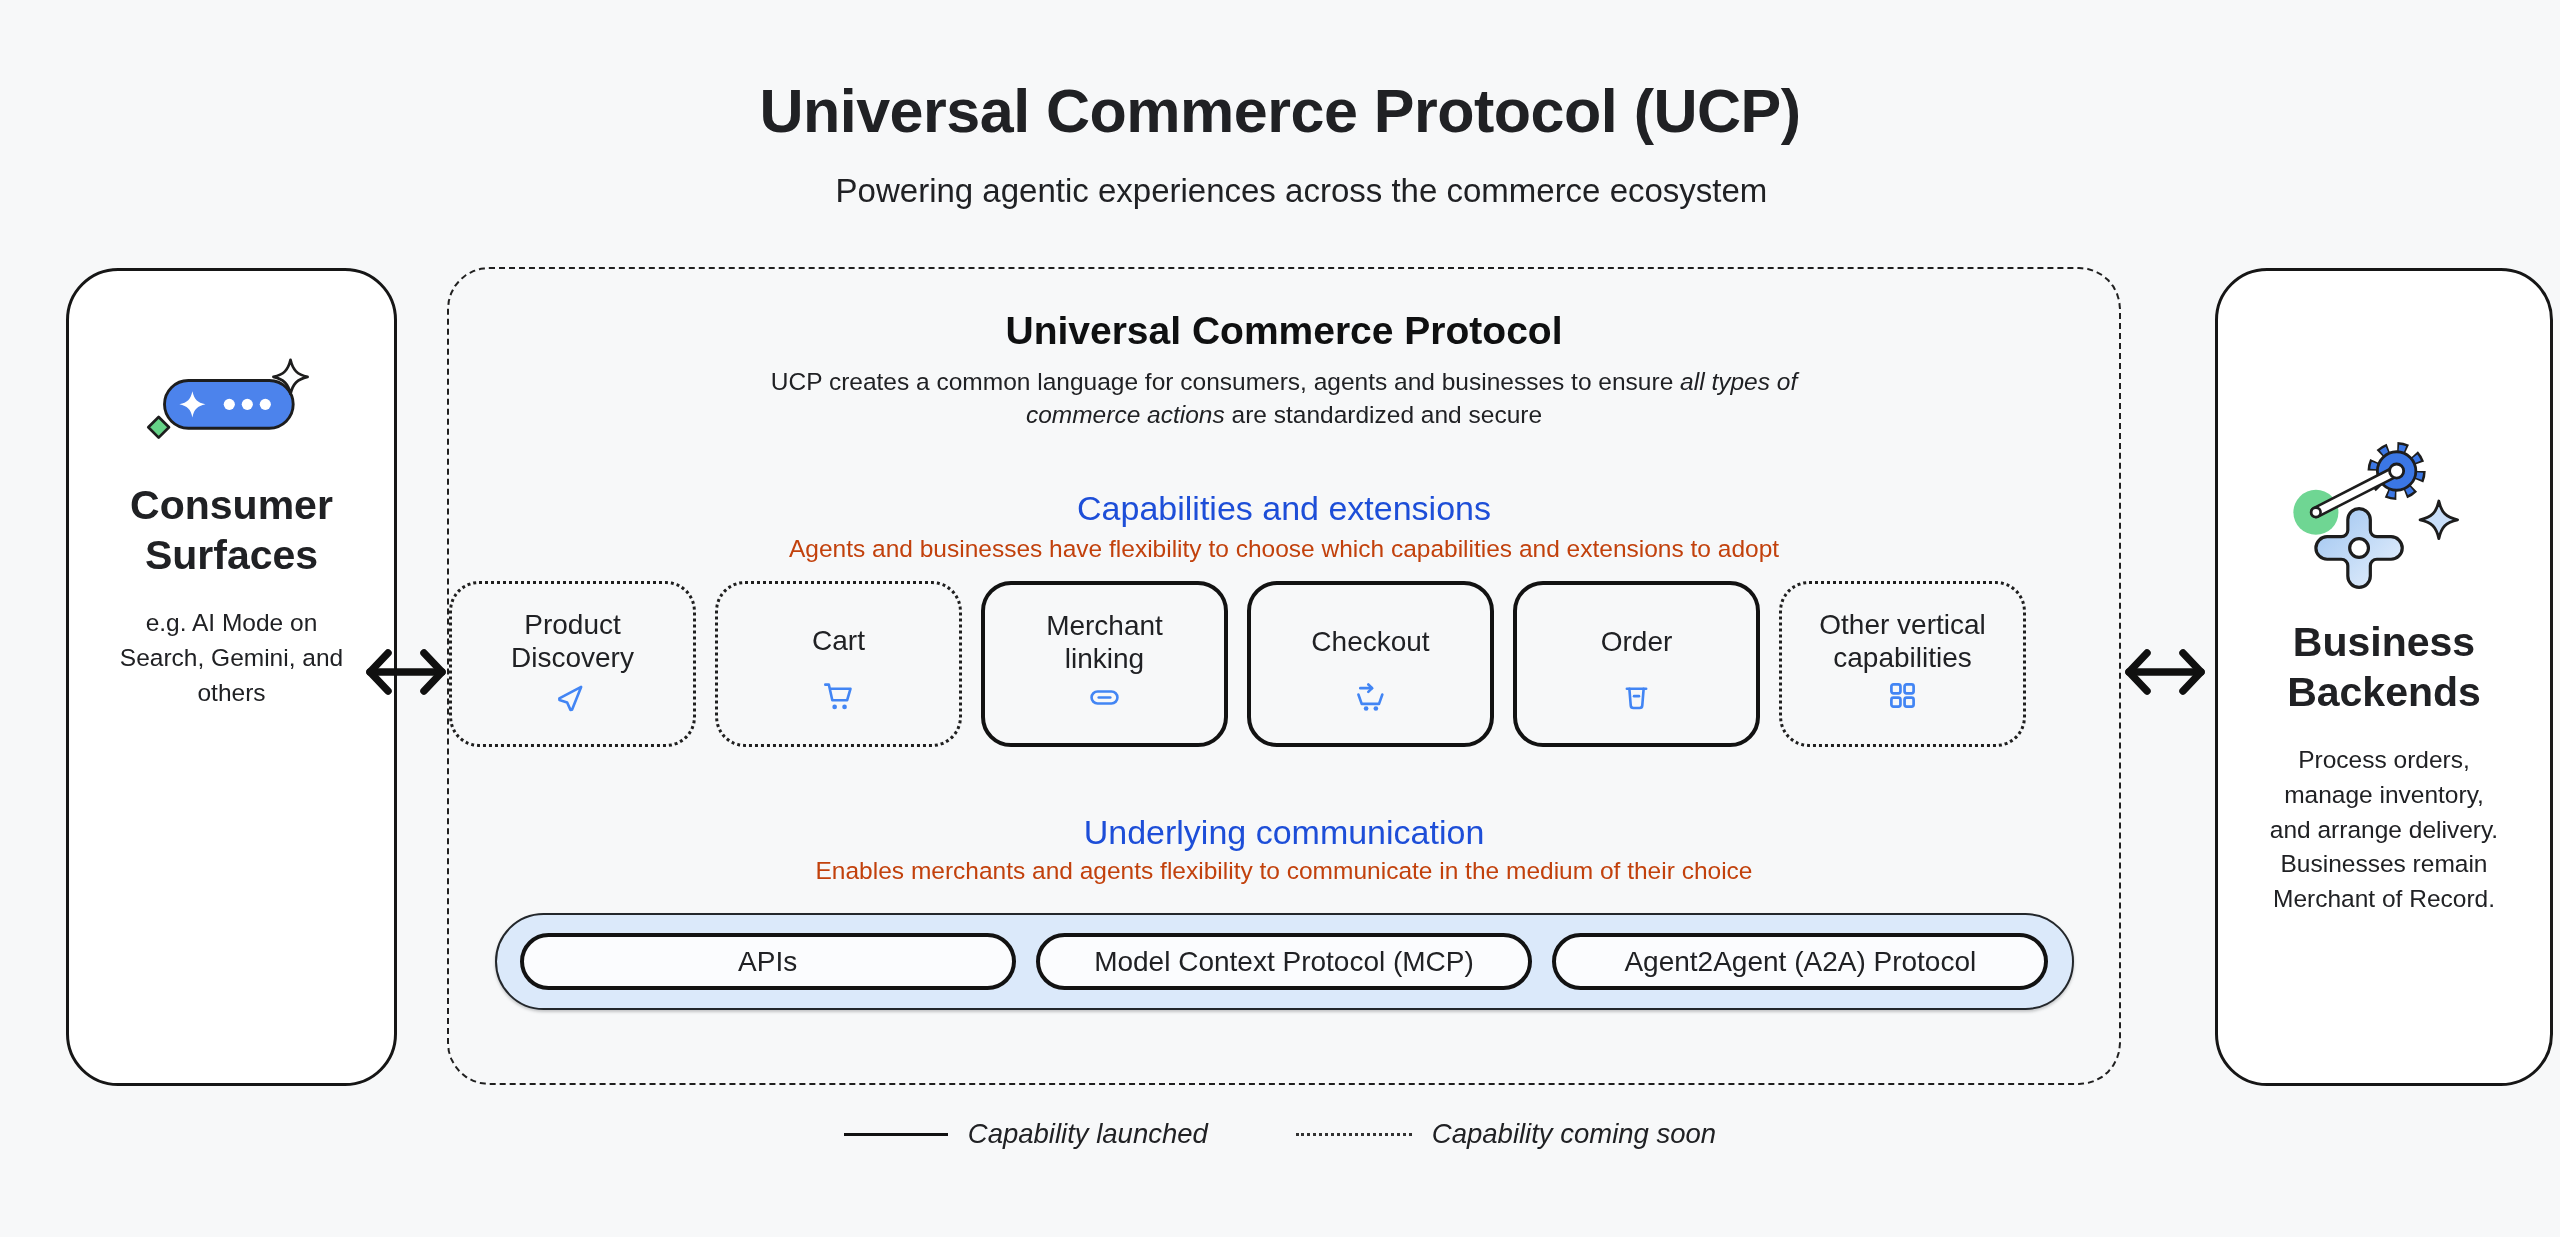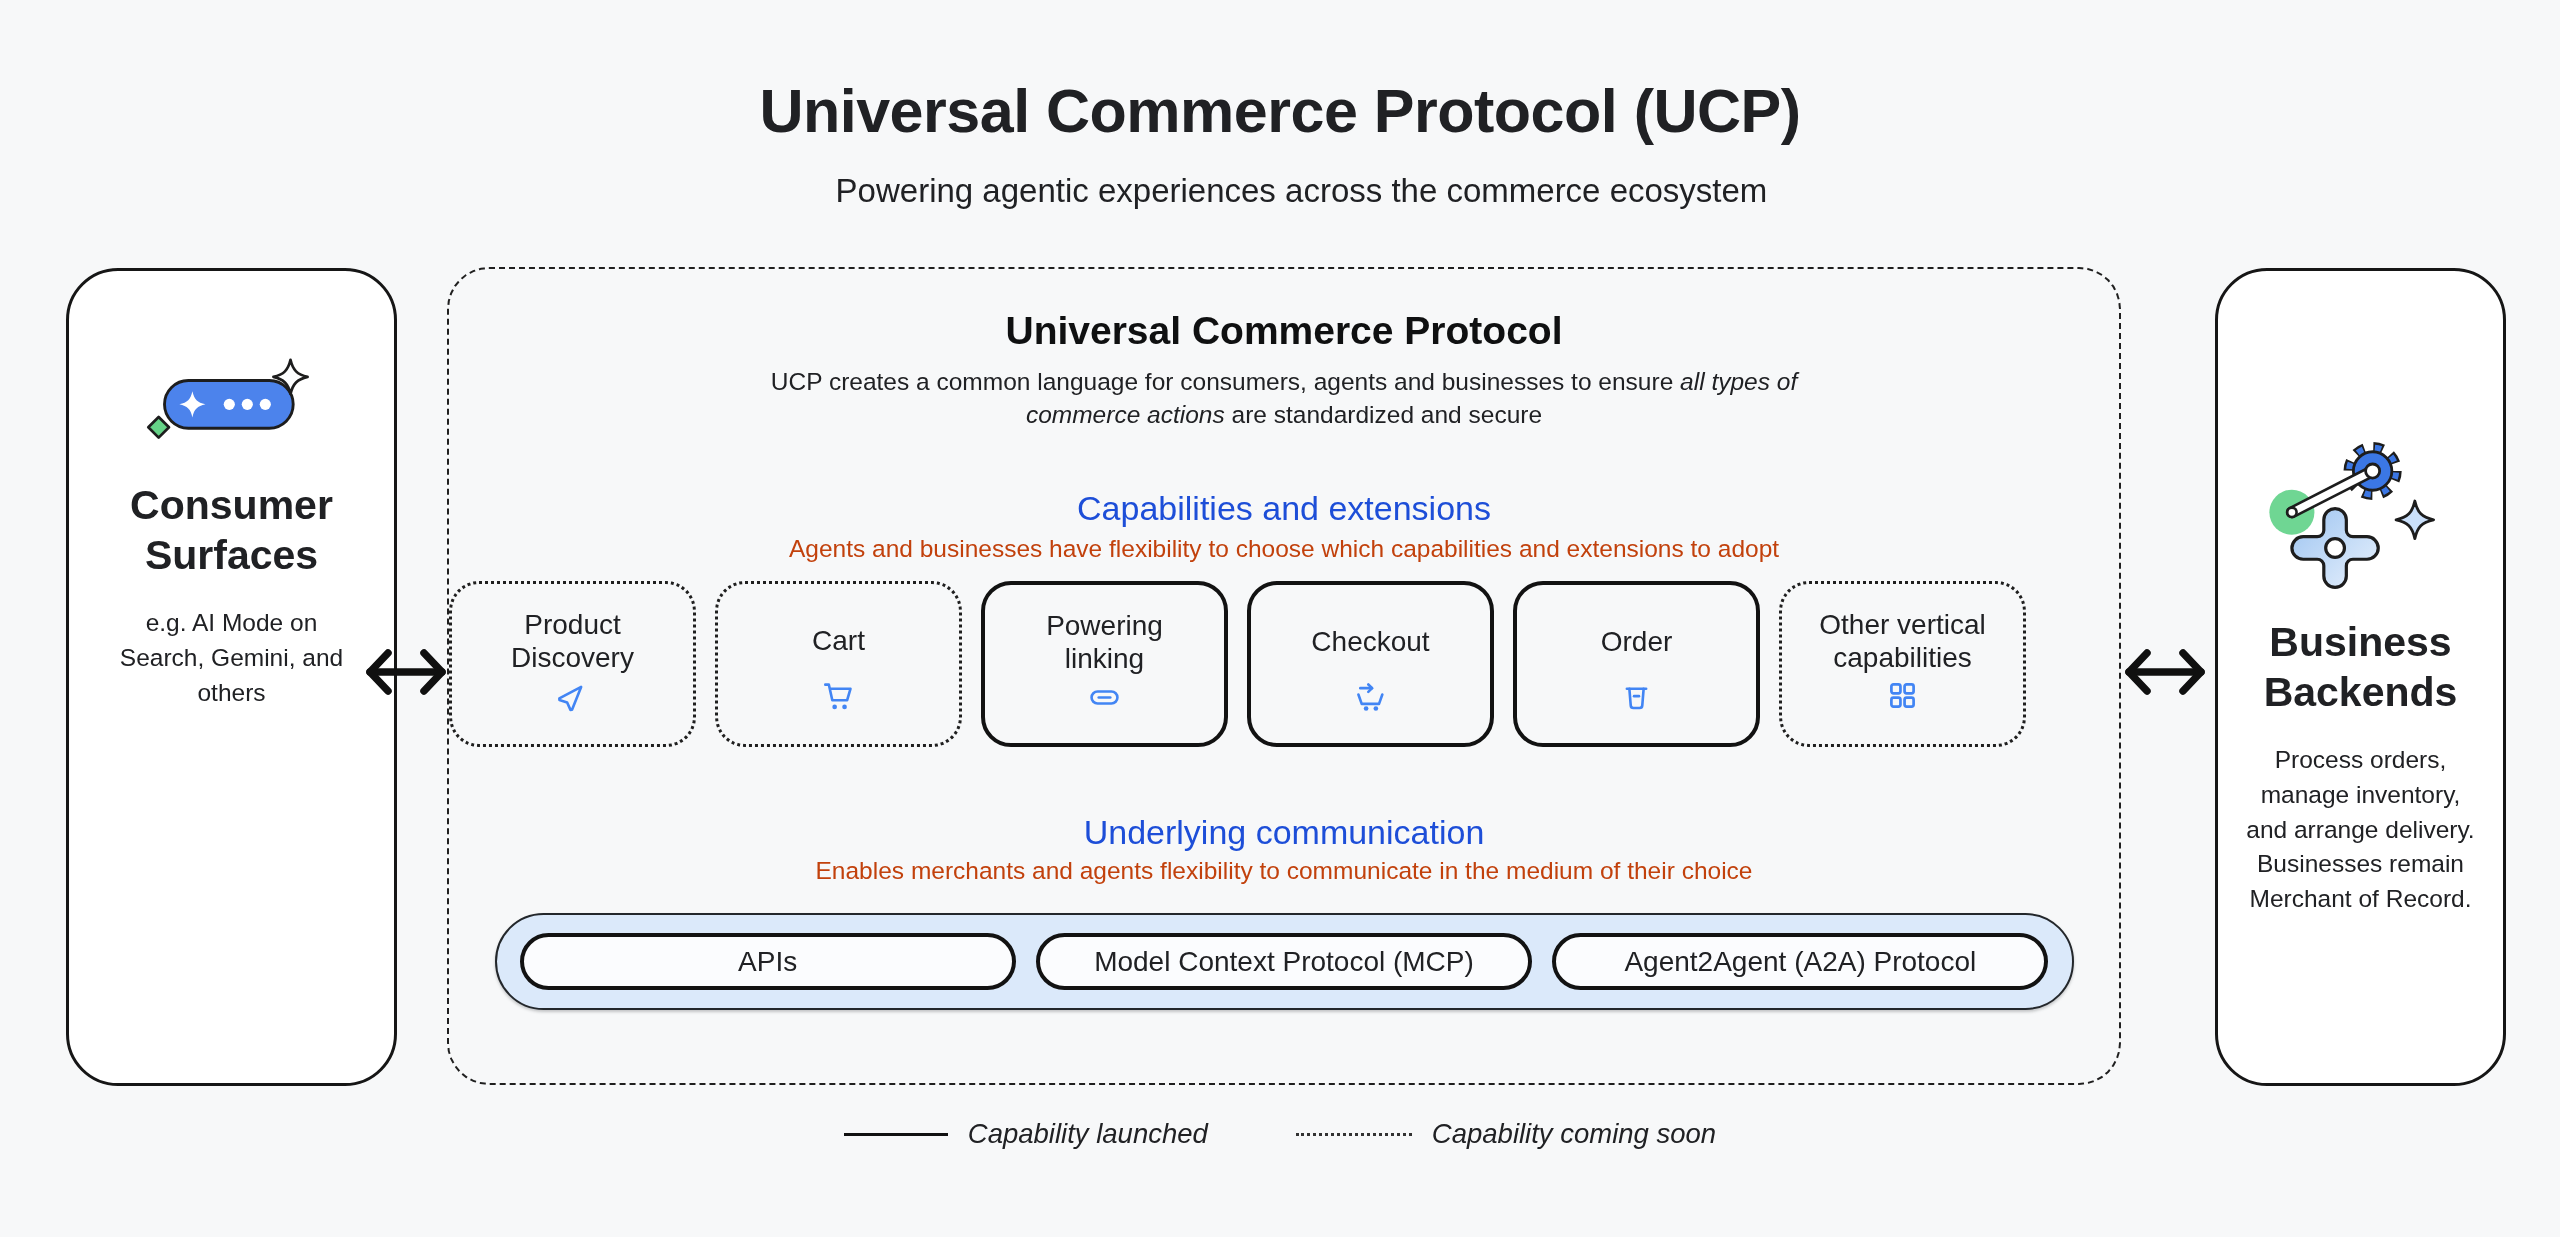--- a/index.html
+++ b/index.html
@@ -10,21 +10,21 @@
   
   .page-title { position:absolute; top:76px; left:0; right:0; text-align:center;
     font-size:61px; font-weight:600; letter-spacing:-0.5px; color:#202124; }
   .page-subtitle { position:absolute; top:172px; left:0; right:0; text-align:center;
     font-size:33px; font-weight:400; color:#202124;padding-left:43px; }
 
   
   .card { position:absolute; top:268px; height:818px; background:#ffffff;
     border:3px solid #161616; border-radius:52px; display:flex; flex-direction:column; align-items:center; }
   .card.left  { left:66px;  width:331px; padding-top:87px; }
-  .card.right { left:2215px; width:291px; padding-top:166px; }
+  .card.right { left:2215px; width:338px; padding-top:166px; }
   .card h2 { font-size:41px; font-weight:600; line-height:1.22; text-align:center; width:220px; }
   .card.left  h2 { margin-top:32px; }
   .card.right h2 { margin-top:20px; }
   .card p { font-size:24.5px; line-height:1.42; text-align:center; margin-top:26px; color:#202124; }
   .card.left  p { width:252px; }
   .card.right p { width:240px; }
 
   
   .arrow { position:absolute; top:643px; width:88px; height:58px; }
   .arrow.a-left  { left:362px; }
@@ -124,21 +124,21 @@
       <div class="cap-box dotted">
         <span class="cap-label">Cart</span>
         <svg class="cap-icon" width="33" height="33" viewBox="0 0 24 24">
           <path d="M2.4 3.4 h2.6 l2.5 11.3 h10.8 l2.4 -8.3 H6.4" fill="none" stroke="#4285f4" stroke-width="1.9" stroke-linecap="round" stroke-linejoin="round"></path>
           <circle cx="9.2" cy="19.6" r="1.7" fill="#4285f4"></circle>
           <circle cx="16.4" cy="19.6" r="1.7" fill="#4285f4"></circle>
         </svg>
       </div>
 
       <div class="cap-box solid">
-        <span class="cap-label">Powering linking</span>
+        <span class="cap-label">Merchant linking</span>
         <svg class="cap-icon" width="33" height="33" viewBox="0 0 24 24">
           <rect x="2.6" y="7.6" width="18.8" height="8.8" rx="4.4" fill="none" stroke="#4285f4" stroke-width="1.9"></rect>
           <path d="M7.8 12 h8.4" stroke="#4285f4" stroke-width="1.9" stroke-linecap="round"></path>
         </svg>
       </div>
 
       <div class="cap-box solid">
         <span class="cap-label">Checkout</span>
         <svg class="cap-icon" width="33" height="33" viewBox="0 0 24 24">
           <g fill="none" stroke="#4285f4" stroke-width="1.9" stroke-linecap="round" stroke-linejoin="round">

